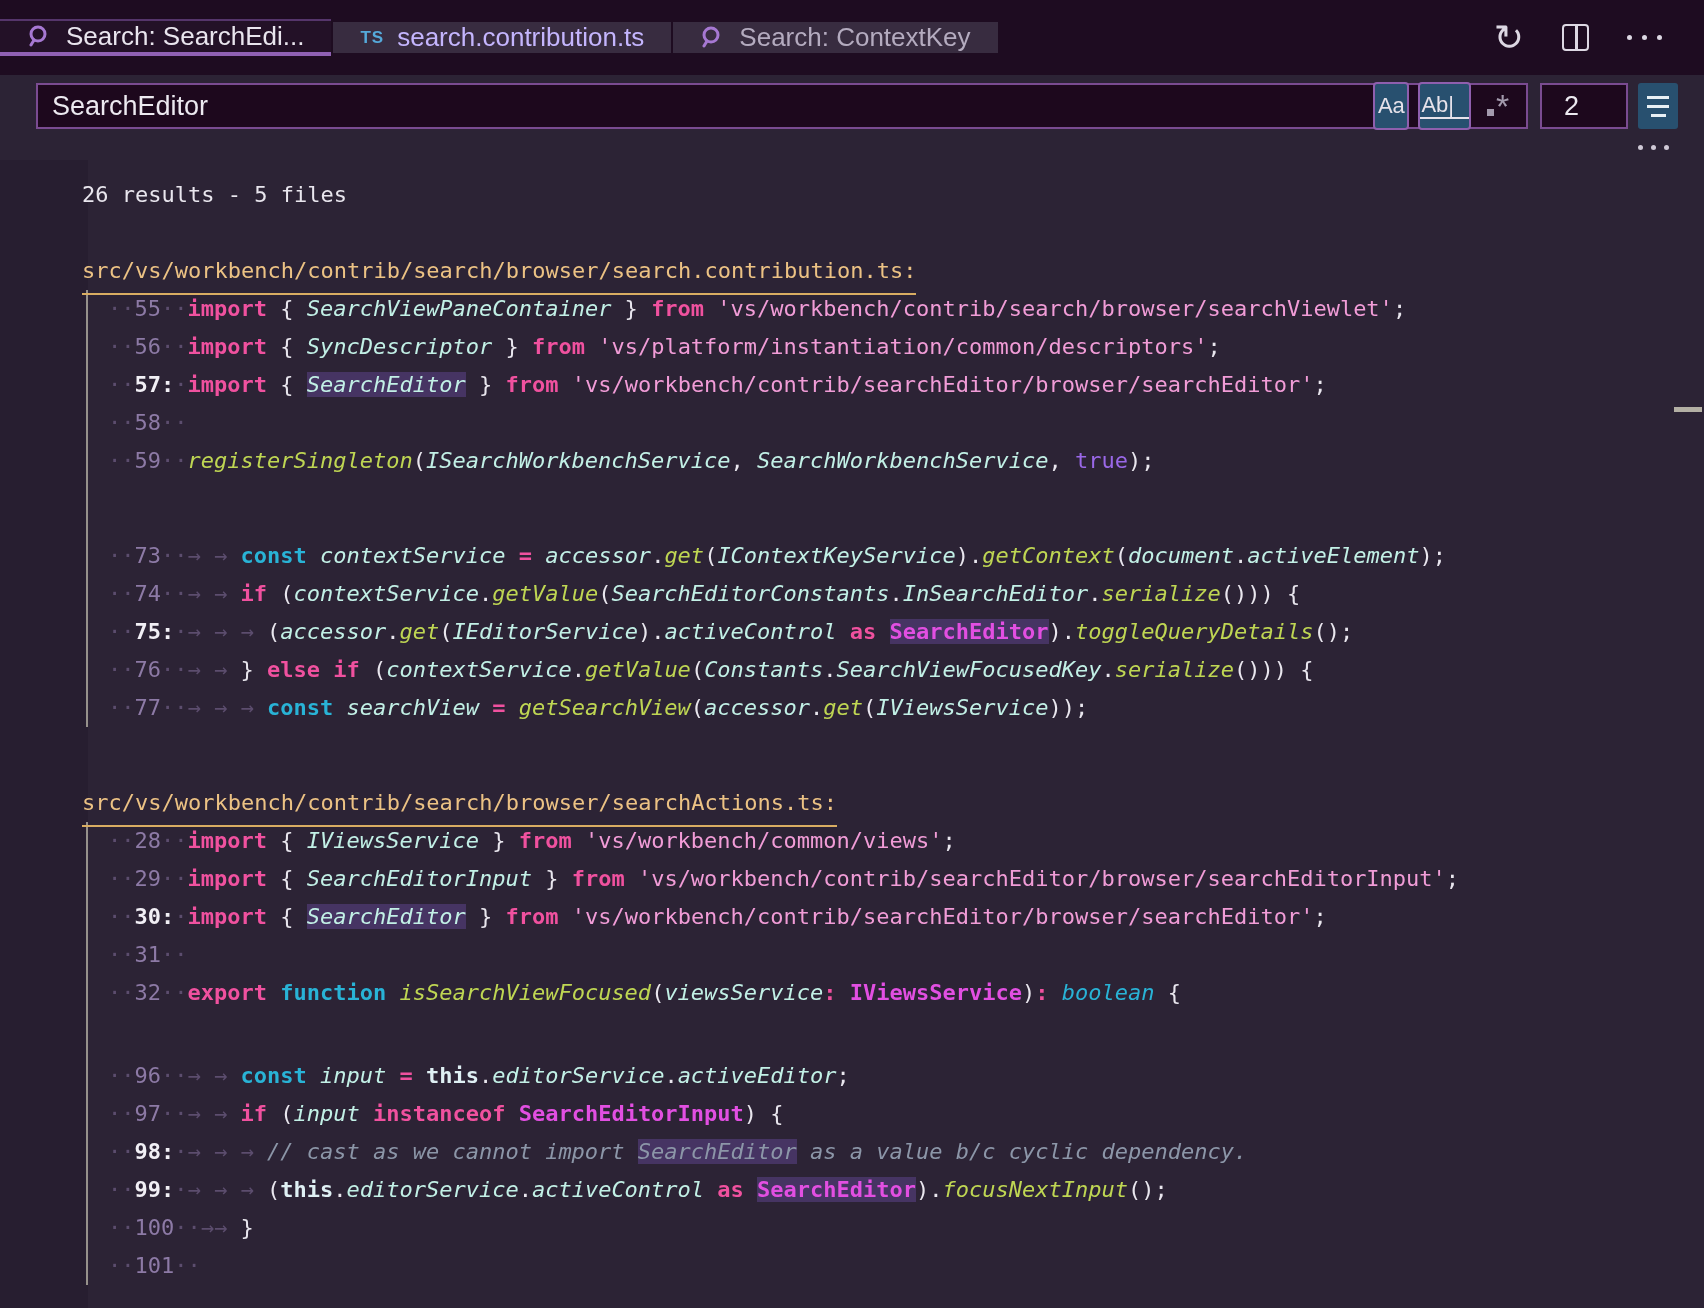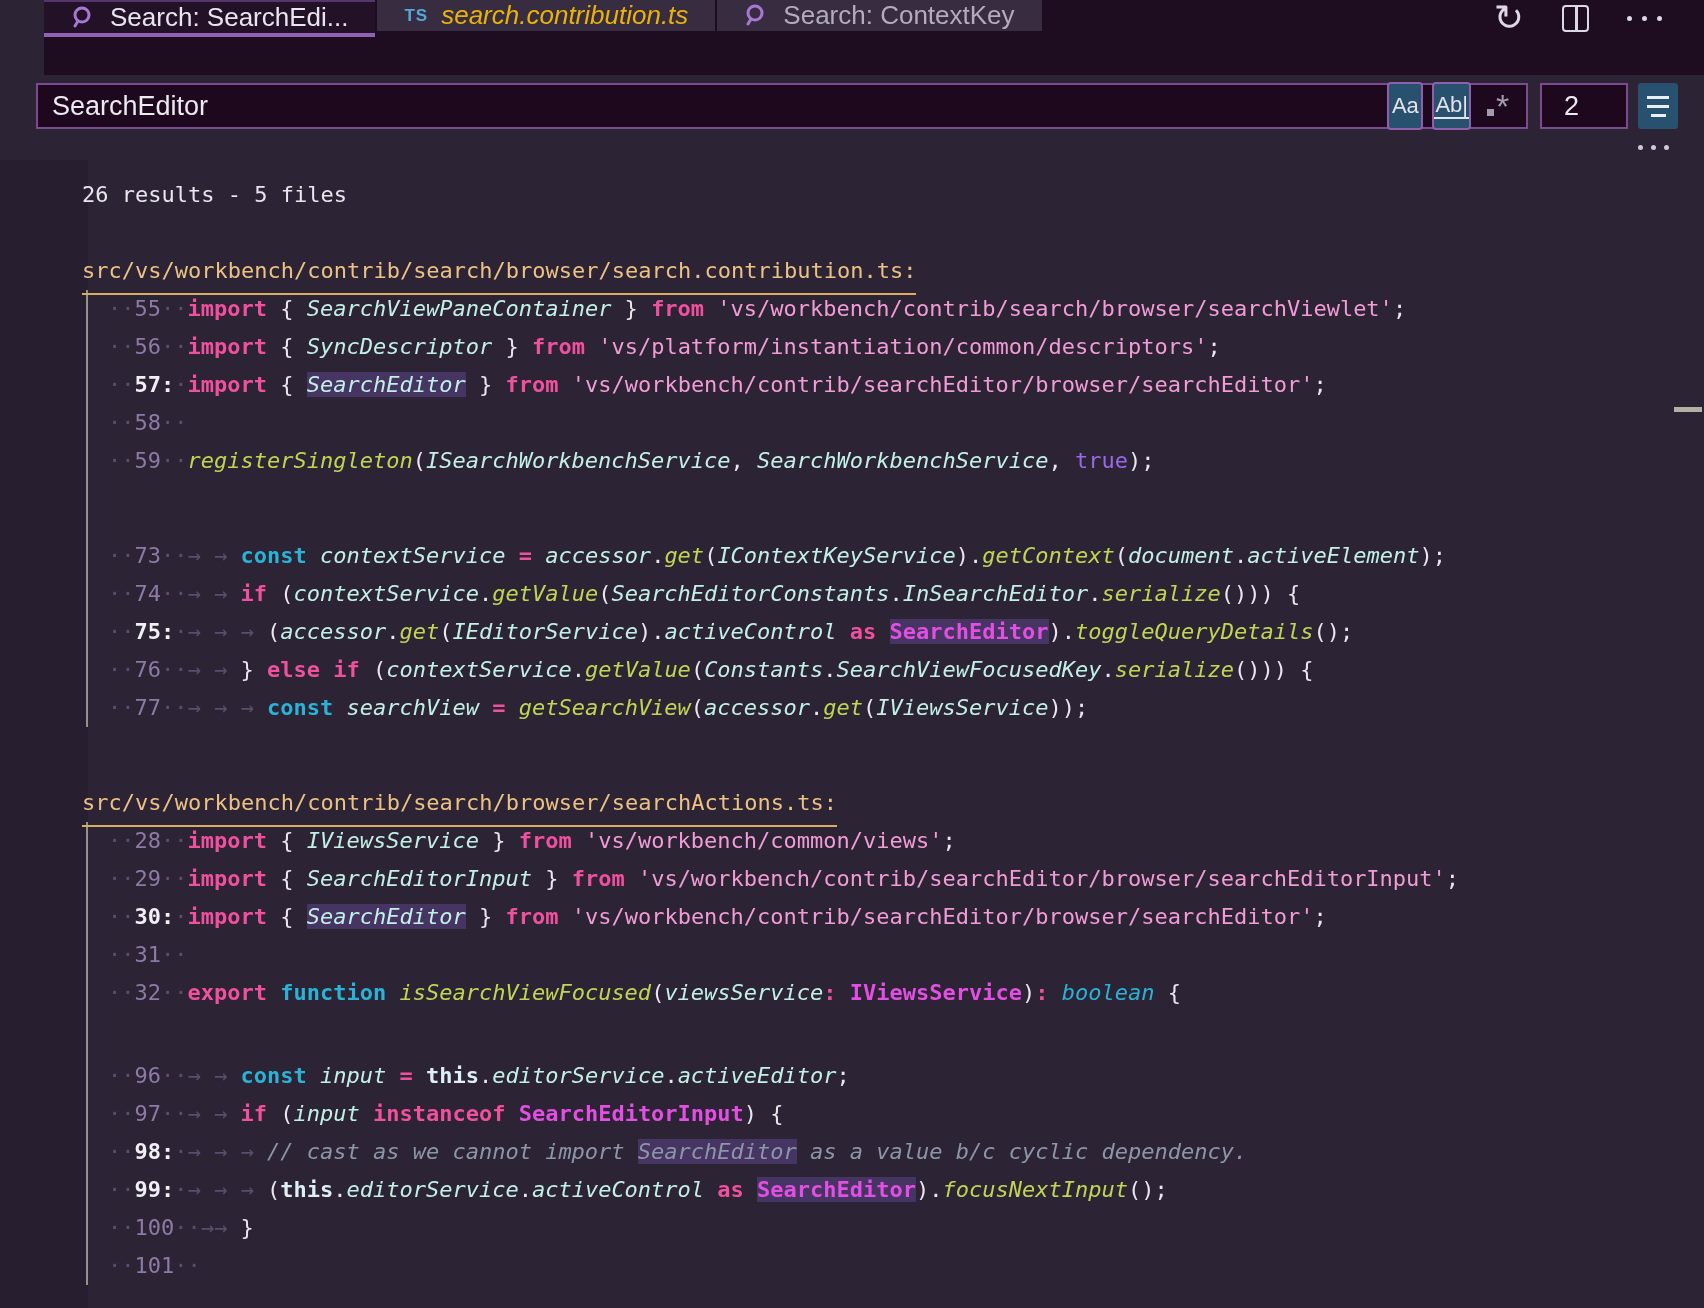--- a/index.html
+++ b/index.html
@@ -8,44 +8,44 @@
     --toggle-active:#28506f; --block-line:#96918b; --txt:#e9e6ee; --ws:#5c4d6e;
     --lnum:#8d7aa6; --lnum-m:#f1eff5; --kw:#f0519f; --kb:#29b3d6; --cls:#c2f0e6;
     --fn:#bfd653; --str:#f19cd7; --typ:#e24fe2; --lit:#9a68e8; --cmt:#8c96a8;
     --thi:#dff0f4; --hl:#463463; --path:#ecc284; --pathline:#d9ad62; --icon:#ddd8e3;
     --tsicon:#55a9da; --tabicon:#a678d2; --ruler:#b3afa4; --regex:#a39aad;
   }
   *{box-sizing:border-box;margin:0;padding:0;}
   body{width:1704px;height:1308px;overflow:hidden;background:var(--editor-bg);
        font-family:"Liberation Sans",sans-serif;}
   
-  .tabbar{height:75px;background:var(--bg-page);display:flex;align-items:flex-start;margin-left:44px;}
+  .tabbar{height:75px;background:var(--bg-page);display:flex;align-items:center;}
   .tab{display:flex;align-items:center;gap:13px;padding:0 27px;font-size:26px;cursor:pointer;}
   .tab.active{background:var(--tab-active);color:#e9e5ee;border-bottom:4px solid var(--tab-accent);border-top:2px solid #55356b;}
   .tab.inactive{background:var(--tab-inactive);color:#a99fb4;margin-left:2px;}
-  .tab .fname{font-style:italic;color:#eab308;}
+  .tab .fname{color:#c4b5fd;}
   .tab .plain{color:#b4abbf;}
   .ts-badge{font-weight:bold;font-size:17px;color:var(--tsicon);letter-spacing:1px;}
   .actions{margin-left:auto;display:flex;align-items:center;gap:38px;padding-right:42px;color:var(--icon);}
   .refresh{font-size:36px;line-height:1;}
   .spliticon{width:27px;height:27px;border:2.5px solid var(--icon);border-radius:4px;position:relative;}
   .spliticon::after{content:"";position:absolute;left:11px;top:0;bottom:0;width:2.5px;background:var(--icon);}
   .dots3{display:flex;gap:10px;}
   .dots3 i{width:5px;height:5px;border-radius:50%;background:var(--icon);}
   
   .searchrow{height:85px;background:var(--editor-bg);position:relative;}
   .findbox{position:absolute;left:36px;top:8px;width:1492px;height:46px;background:var(--input-bg);
            border:2px solid var(--input-border);display:flex;align-items:center;padding-left:14px;
            color:#ece9f0;font-size:27px;}
   .findtext{flex:1;}
   .toggles{display:flex;align-items:center;gap:9px;margin-right:10px;}
   .toggle{min-width:36px;height:48px;display:flex;align-items:center;justify-content:center;
           border-radius:4px;font-size:22px;color:#e6e2ea;cursor:pointer;}
   .toggle.on{background:var(--toggle-active);border:2px solid #8f5fae;}
-  .toggle .ab{border-bottom:2px solid #e6e2ea;padding:0 1px 1px 1px;line-height:1;}
+  .toggle .ab{border-bottom:2px solid #e6e2ea;padding:0 15px 1px 1px;line-height:1;}
   .toggle.rx{color:var(--regex);font-size:24px;}
   .toggle.rx .sq{display:inline-block;width:7px;height:7px;background:var(--regex);margin:12px 2px 0 0;}
   .toggle.rx .ast{font-size:34px;vertical-align:top;line-height:0.9;}
   .ctxbox{position:absolute;left:1540px;top:8px;width:88px;height:46px;background:var(--input-bg);
           border:2px solid var(--input-border);display:flex;align-items:center;padding-left:22px;
           color:#ece9f0;font-size:27px;}
   .detailsbtn{position:absolute;left:1638px;top:8px;width:40px;height:46px;background:var(--toggle-active);
           border-radius:3px;display:flex;flex-direction:column;align-items:center;justify-content:center;
           gap:6px;cursor:pointer;}
   .detailsbtn i{display:block;height:3px;background:#e8f0f5;}

